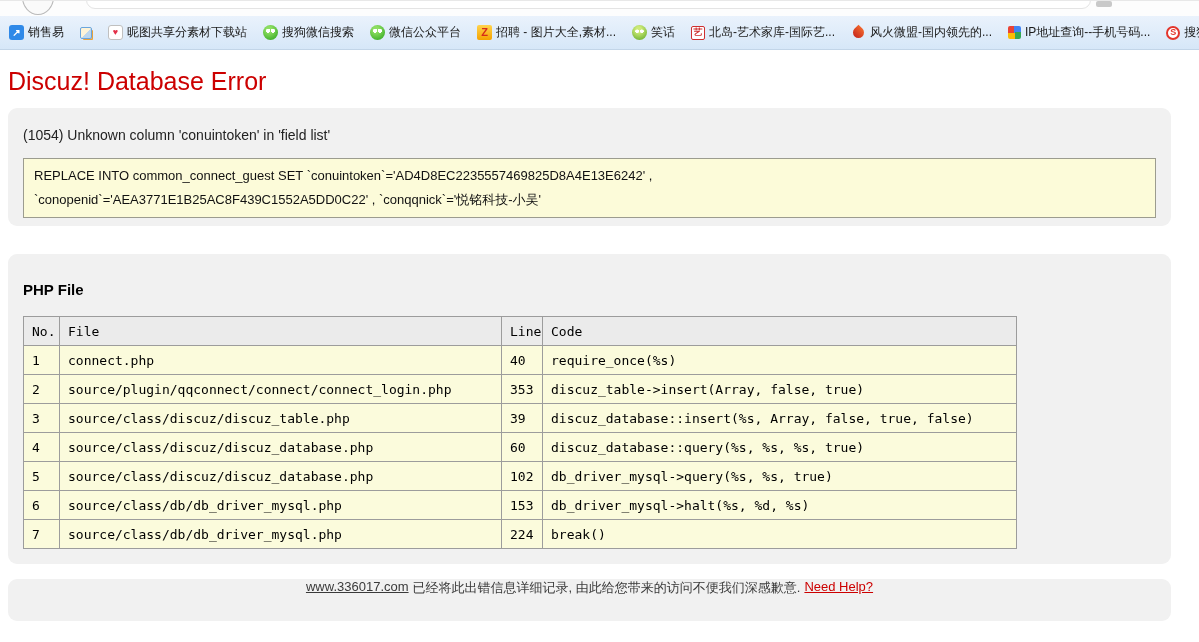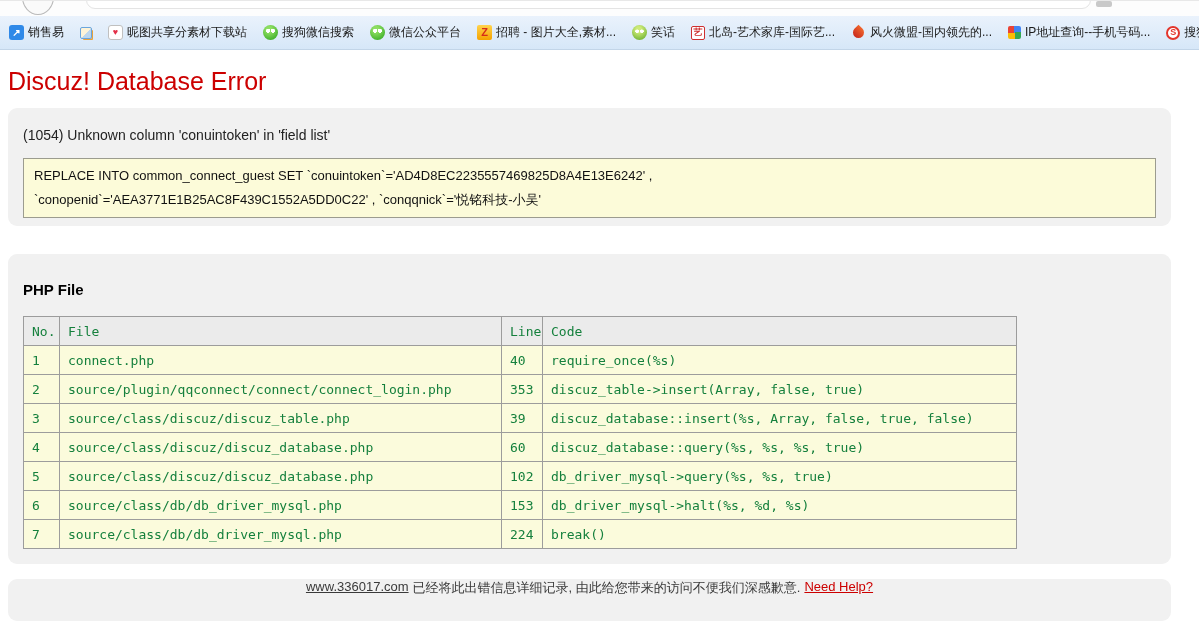--- a/index.html
+++ b/index.html
@@ -60,21 +60,21 @@
   .panel-error { margin-top:12px; padding:19px 15px 8px 15px; }
   .error-message { font-size:14px; color:#222; }
   .sql-box { margin-top:15px; background:#fcfbd9; border:1px solid #9c9c8f;
     padding:5px 10px; font-size:13px; color:#111; line-height:24px;
     white-space:pre-wrap; word-break:break-all; min-height:50px; }
 
   .panel-debug { margin-top:28px; padding:27px 15px 15px 15px; }
   .debug-heading { font-size:15px; font-weight:bold; color:#000; margin-bottom:18px; }
 
   table.debug-table { border-collapse:collapse; width:994px; table-layout:fixed;
-    font-family:"DejaVu Sans Mono","Liberation Mono",monospace; font-size:13px; color:#15803d; }
+    font-family:"DejaVu Sans Mono","Liberation Mono",monospace; font-size:13px; color:#000000; }
   .debug-table th, .debug-table td { border:1px solid #9c9c9c; height:29px;
     padding:0 6px 0 8px; text-align:left; overflow:hidden; white-space:nowrap; font-weight:normal; }
   .debug-table th { background:#ebebeb; }
   .debug-table td { background:#fbfbdc; }
   .col-no { width:36px; } .col-file { width:442px; } .col-line { width:41px; }
 
   .panel-footer { margin-top:15px; height:42px; display:flex; align-items:flex-start;
     justify-content:center; font-size:13px; color:#3a3a3a; }
   .footer-site-link { color:#3a3a3a; text-decoration:underline; cursor:pointer; }
   .footer-message { margin:0 4px; }

